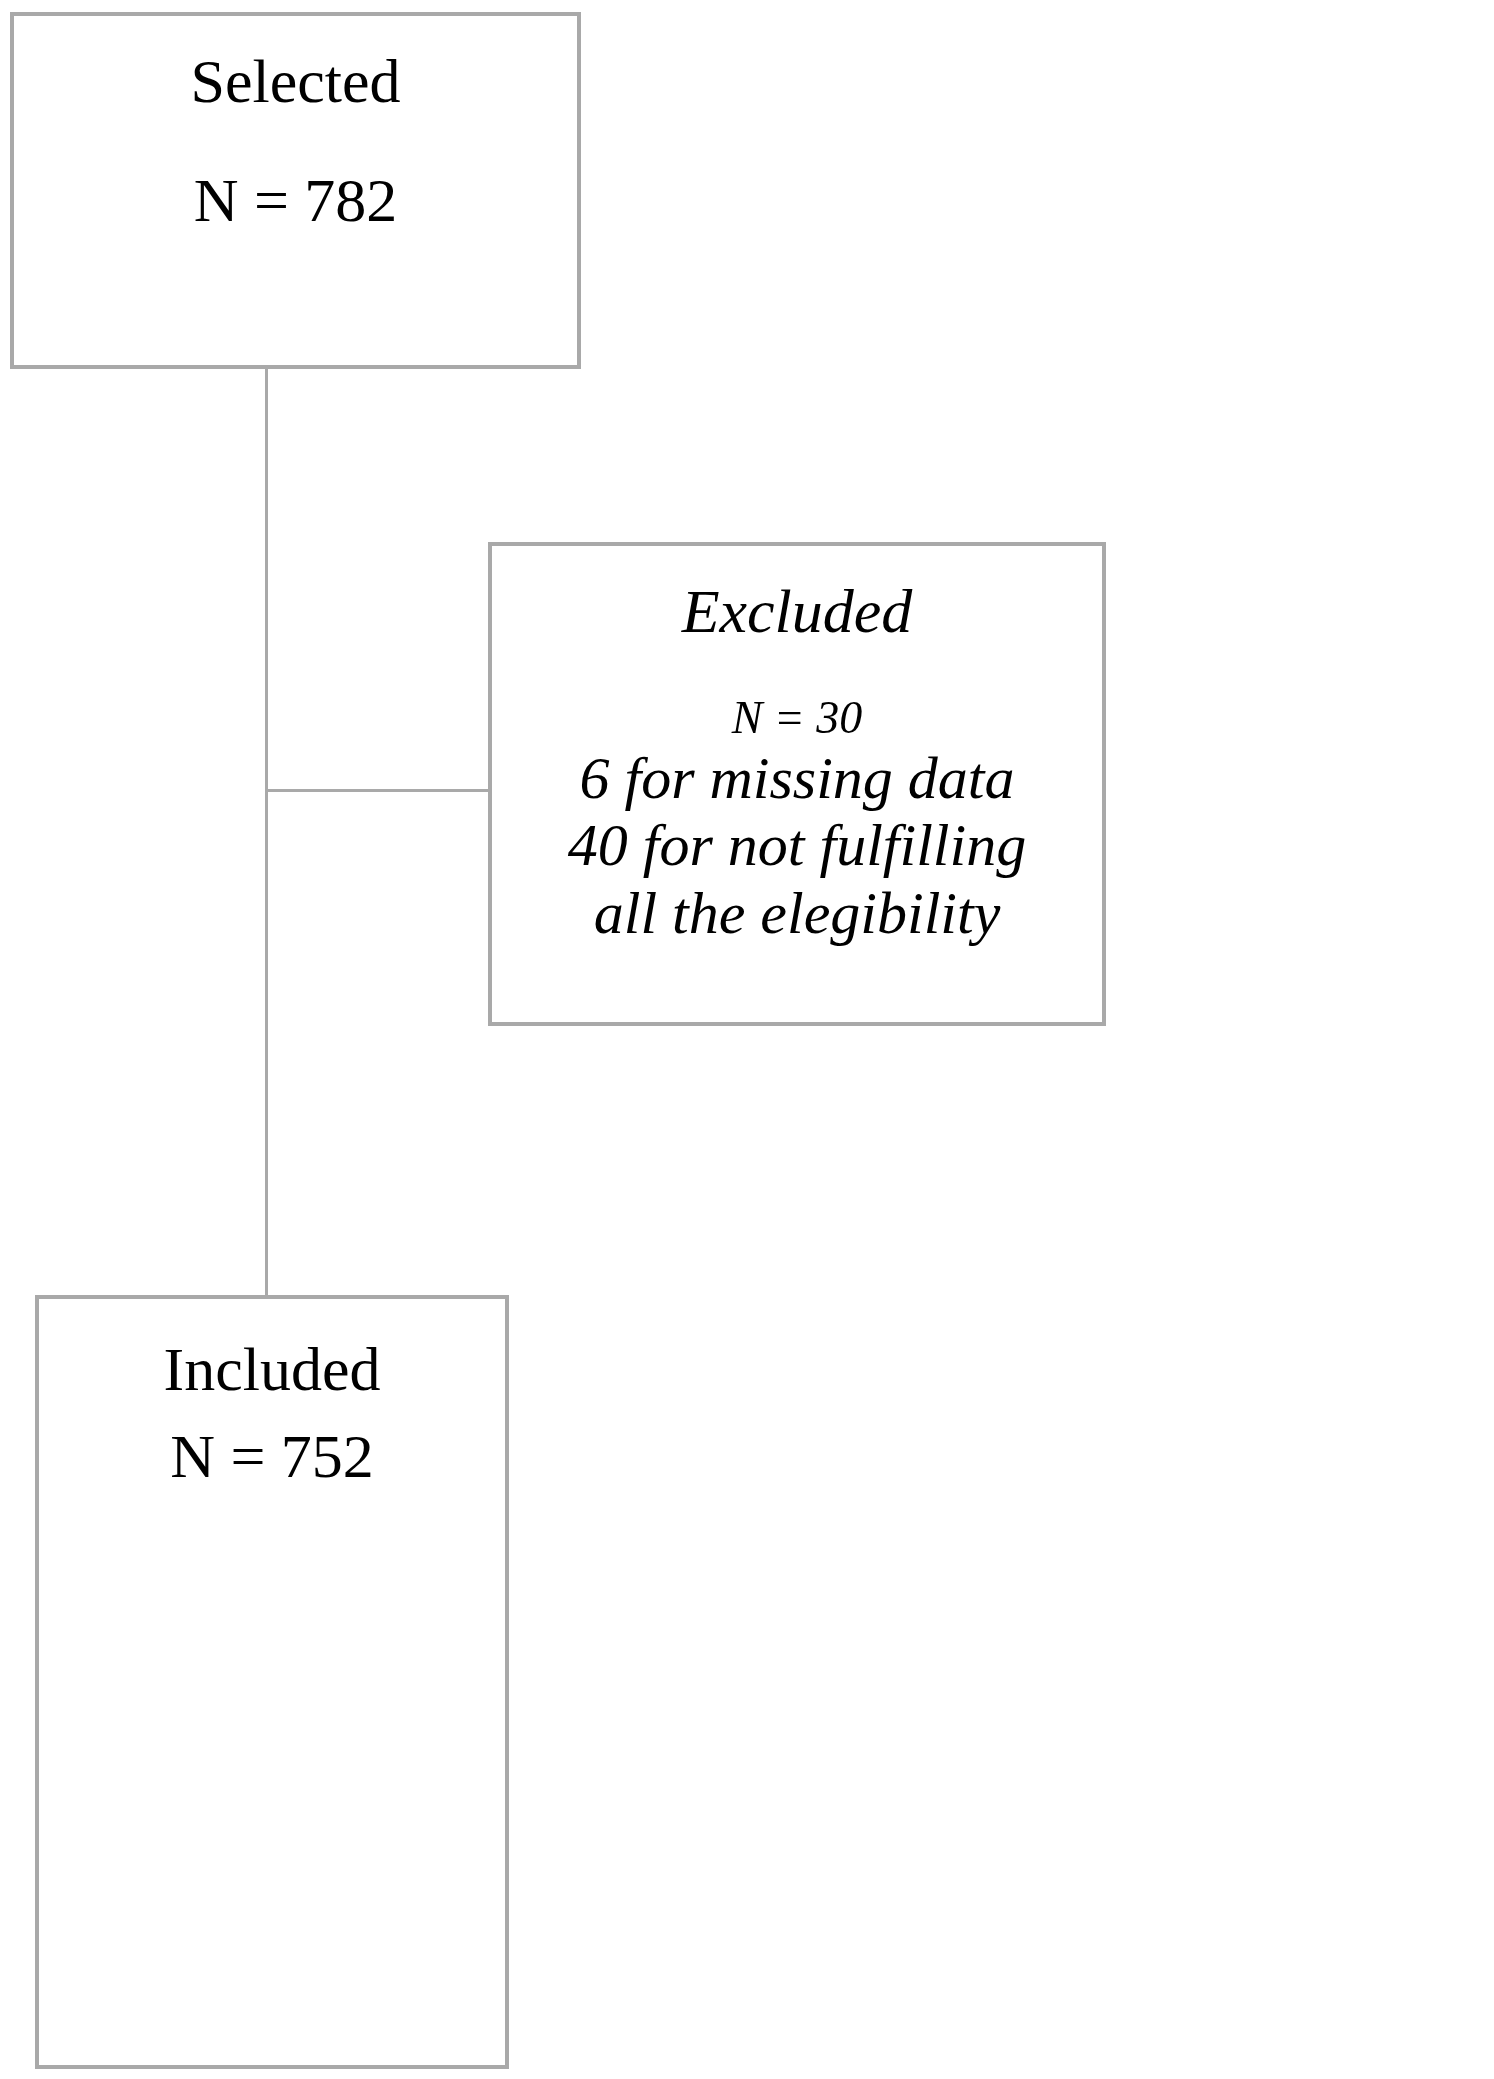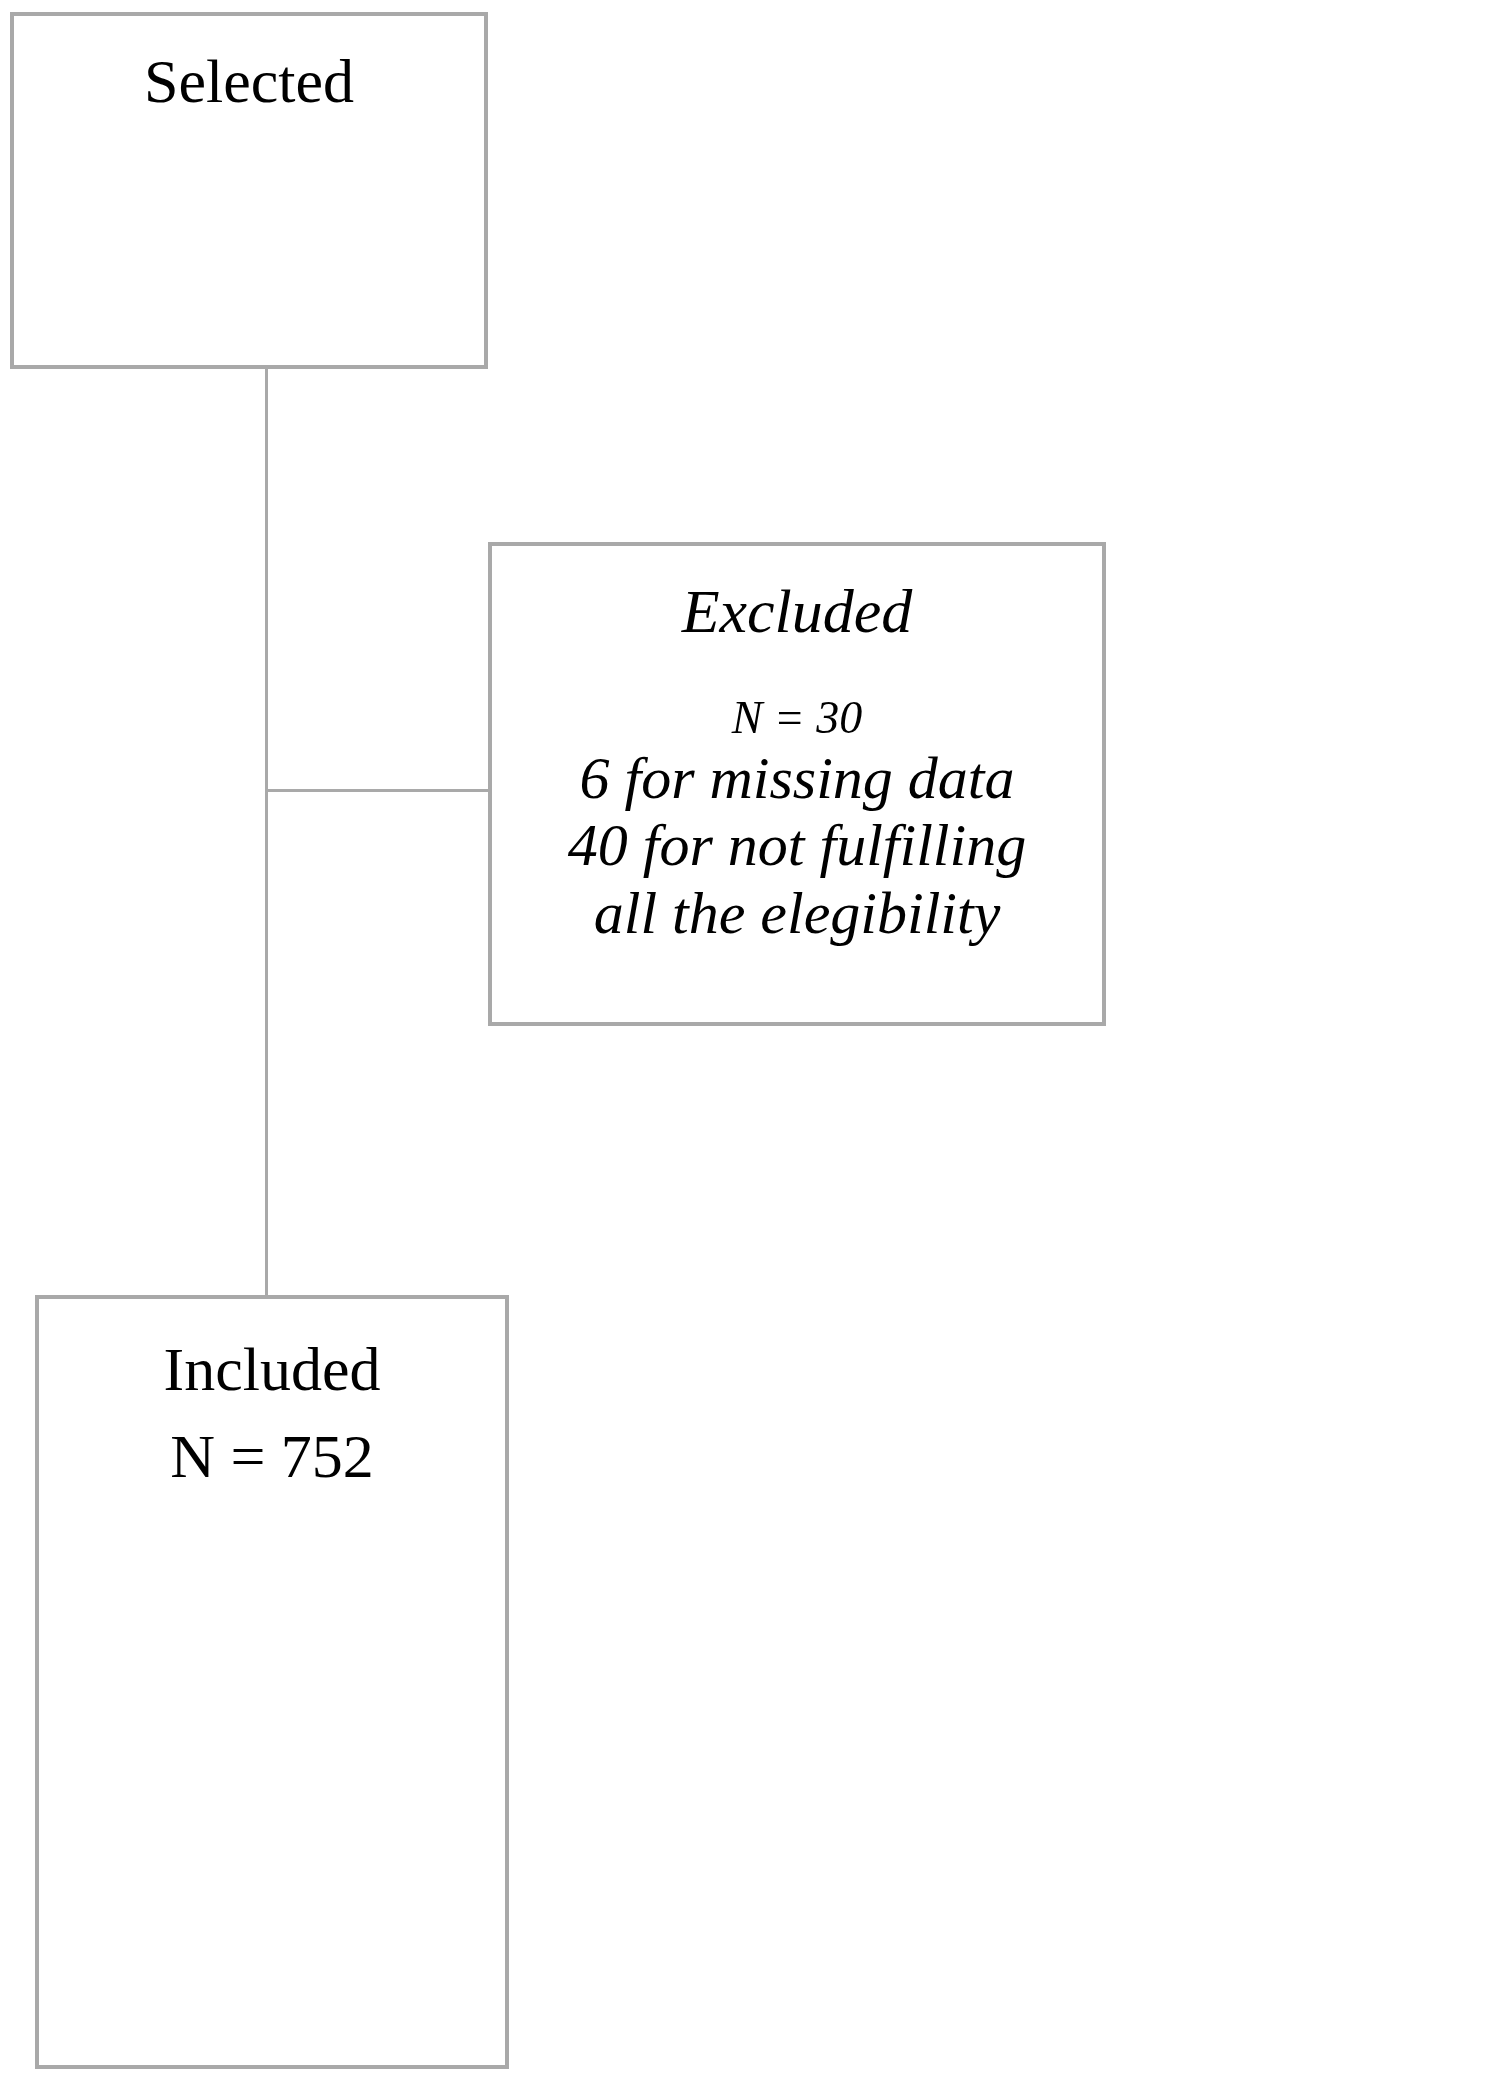--- a/index.html
+++ b/index.html
@@ -35,21 +35,21 @@
     white-space: nowrap;
     color: #000000;
     font-weight: 400;
     line-height: 1.02;
   }
 
   
   #node-selected {
     left: 10px;
     top: 12px;
-    width: 478px;
+    width: 571px;
     height: 357px;
     justify-content: flex-start;
     padding-top: 34px;
   }
   #node-selected .title { font-size: 62px; }
   #node-selected .count { font-size: 62px; margin-top: 56px; }
 
   
   #node-excluded {
     left: 488px;
@@ -99,20 +99,21 @@
 <body>
 
 <div id="canvas">
 
   <div class="connector" id="connector-vertical-main"></div>
 
   <div class="connector" id="connector-horizontal-excluded"></div>
 
   <div class="node" id="node-selected">
     <span class="node-line title">Selected</span>
+    <span class="node-line count">N = 782</span>
   </div>
 
   <div class="node" id="node-excluded">
     <span class="node-line title">Excluded</span>
     <span class="node-line count">N = 30</span>
     <span class="node-line reason">6 for missing data</span>
     <span class="node-line reason">40 for not fulfilling</span>
     <span class="node-line reason">all the elegibility</span>
   </div>
 

